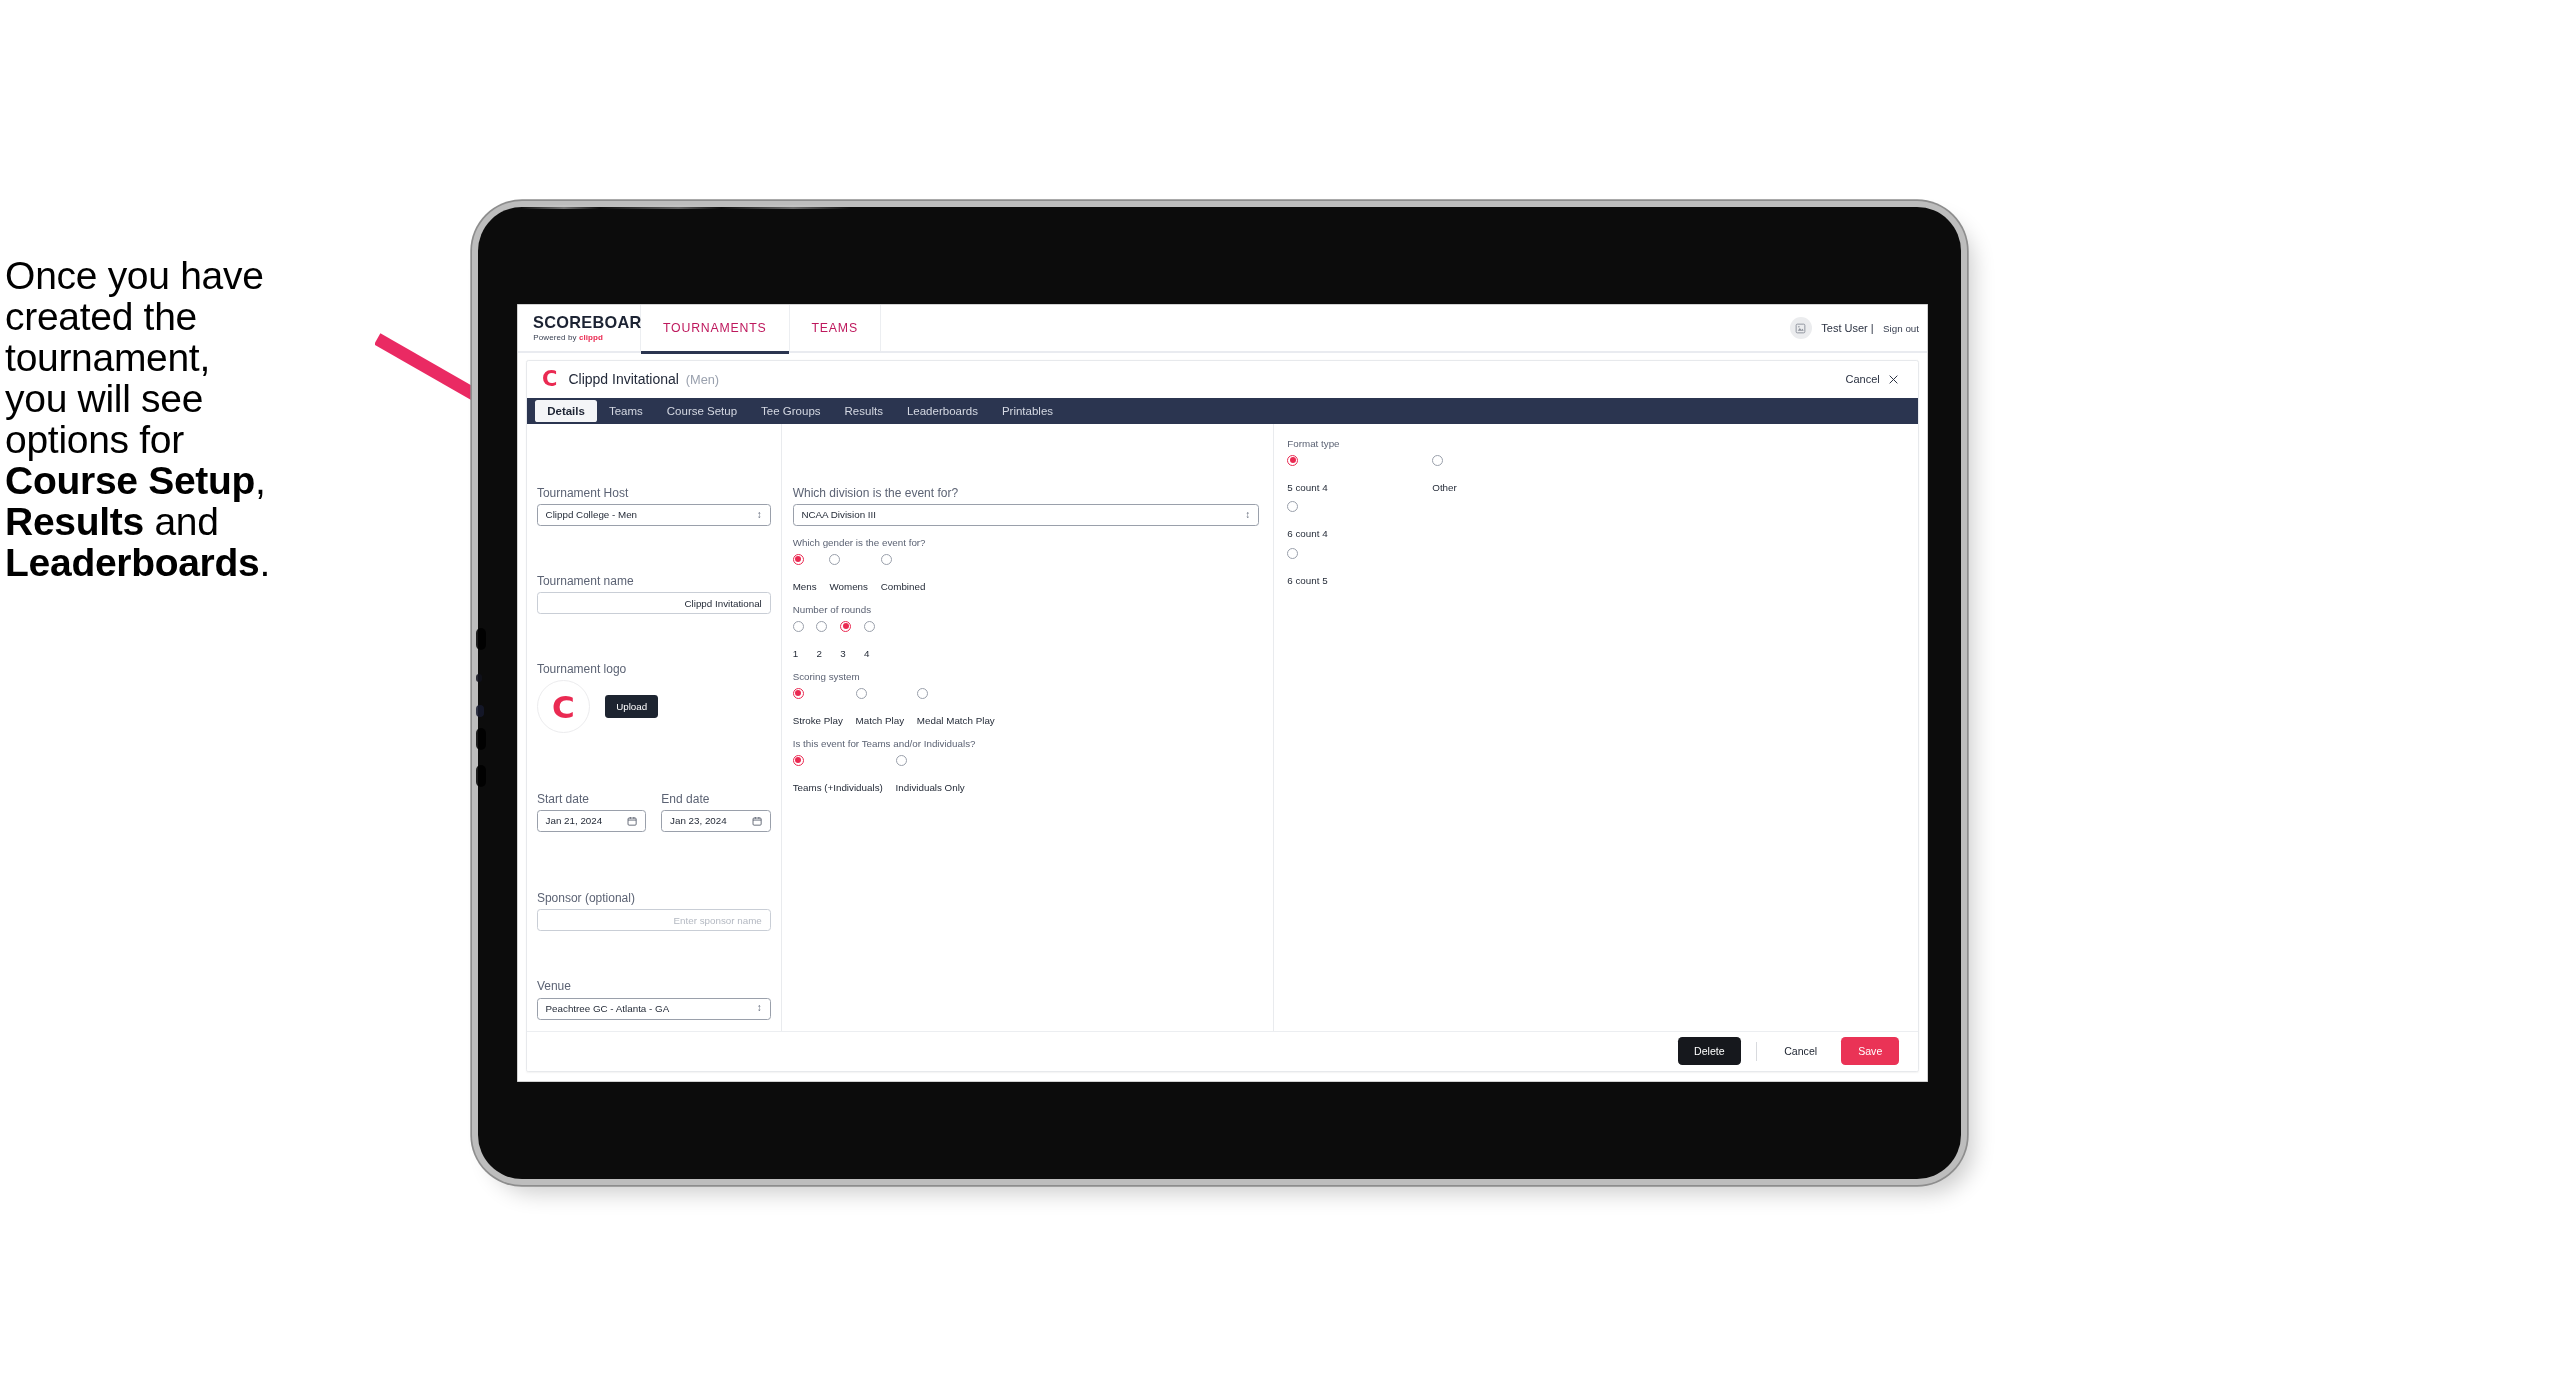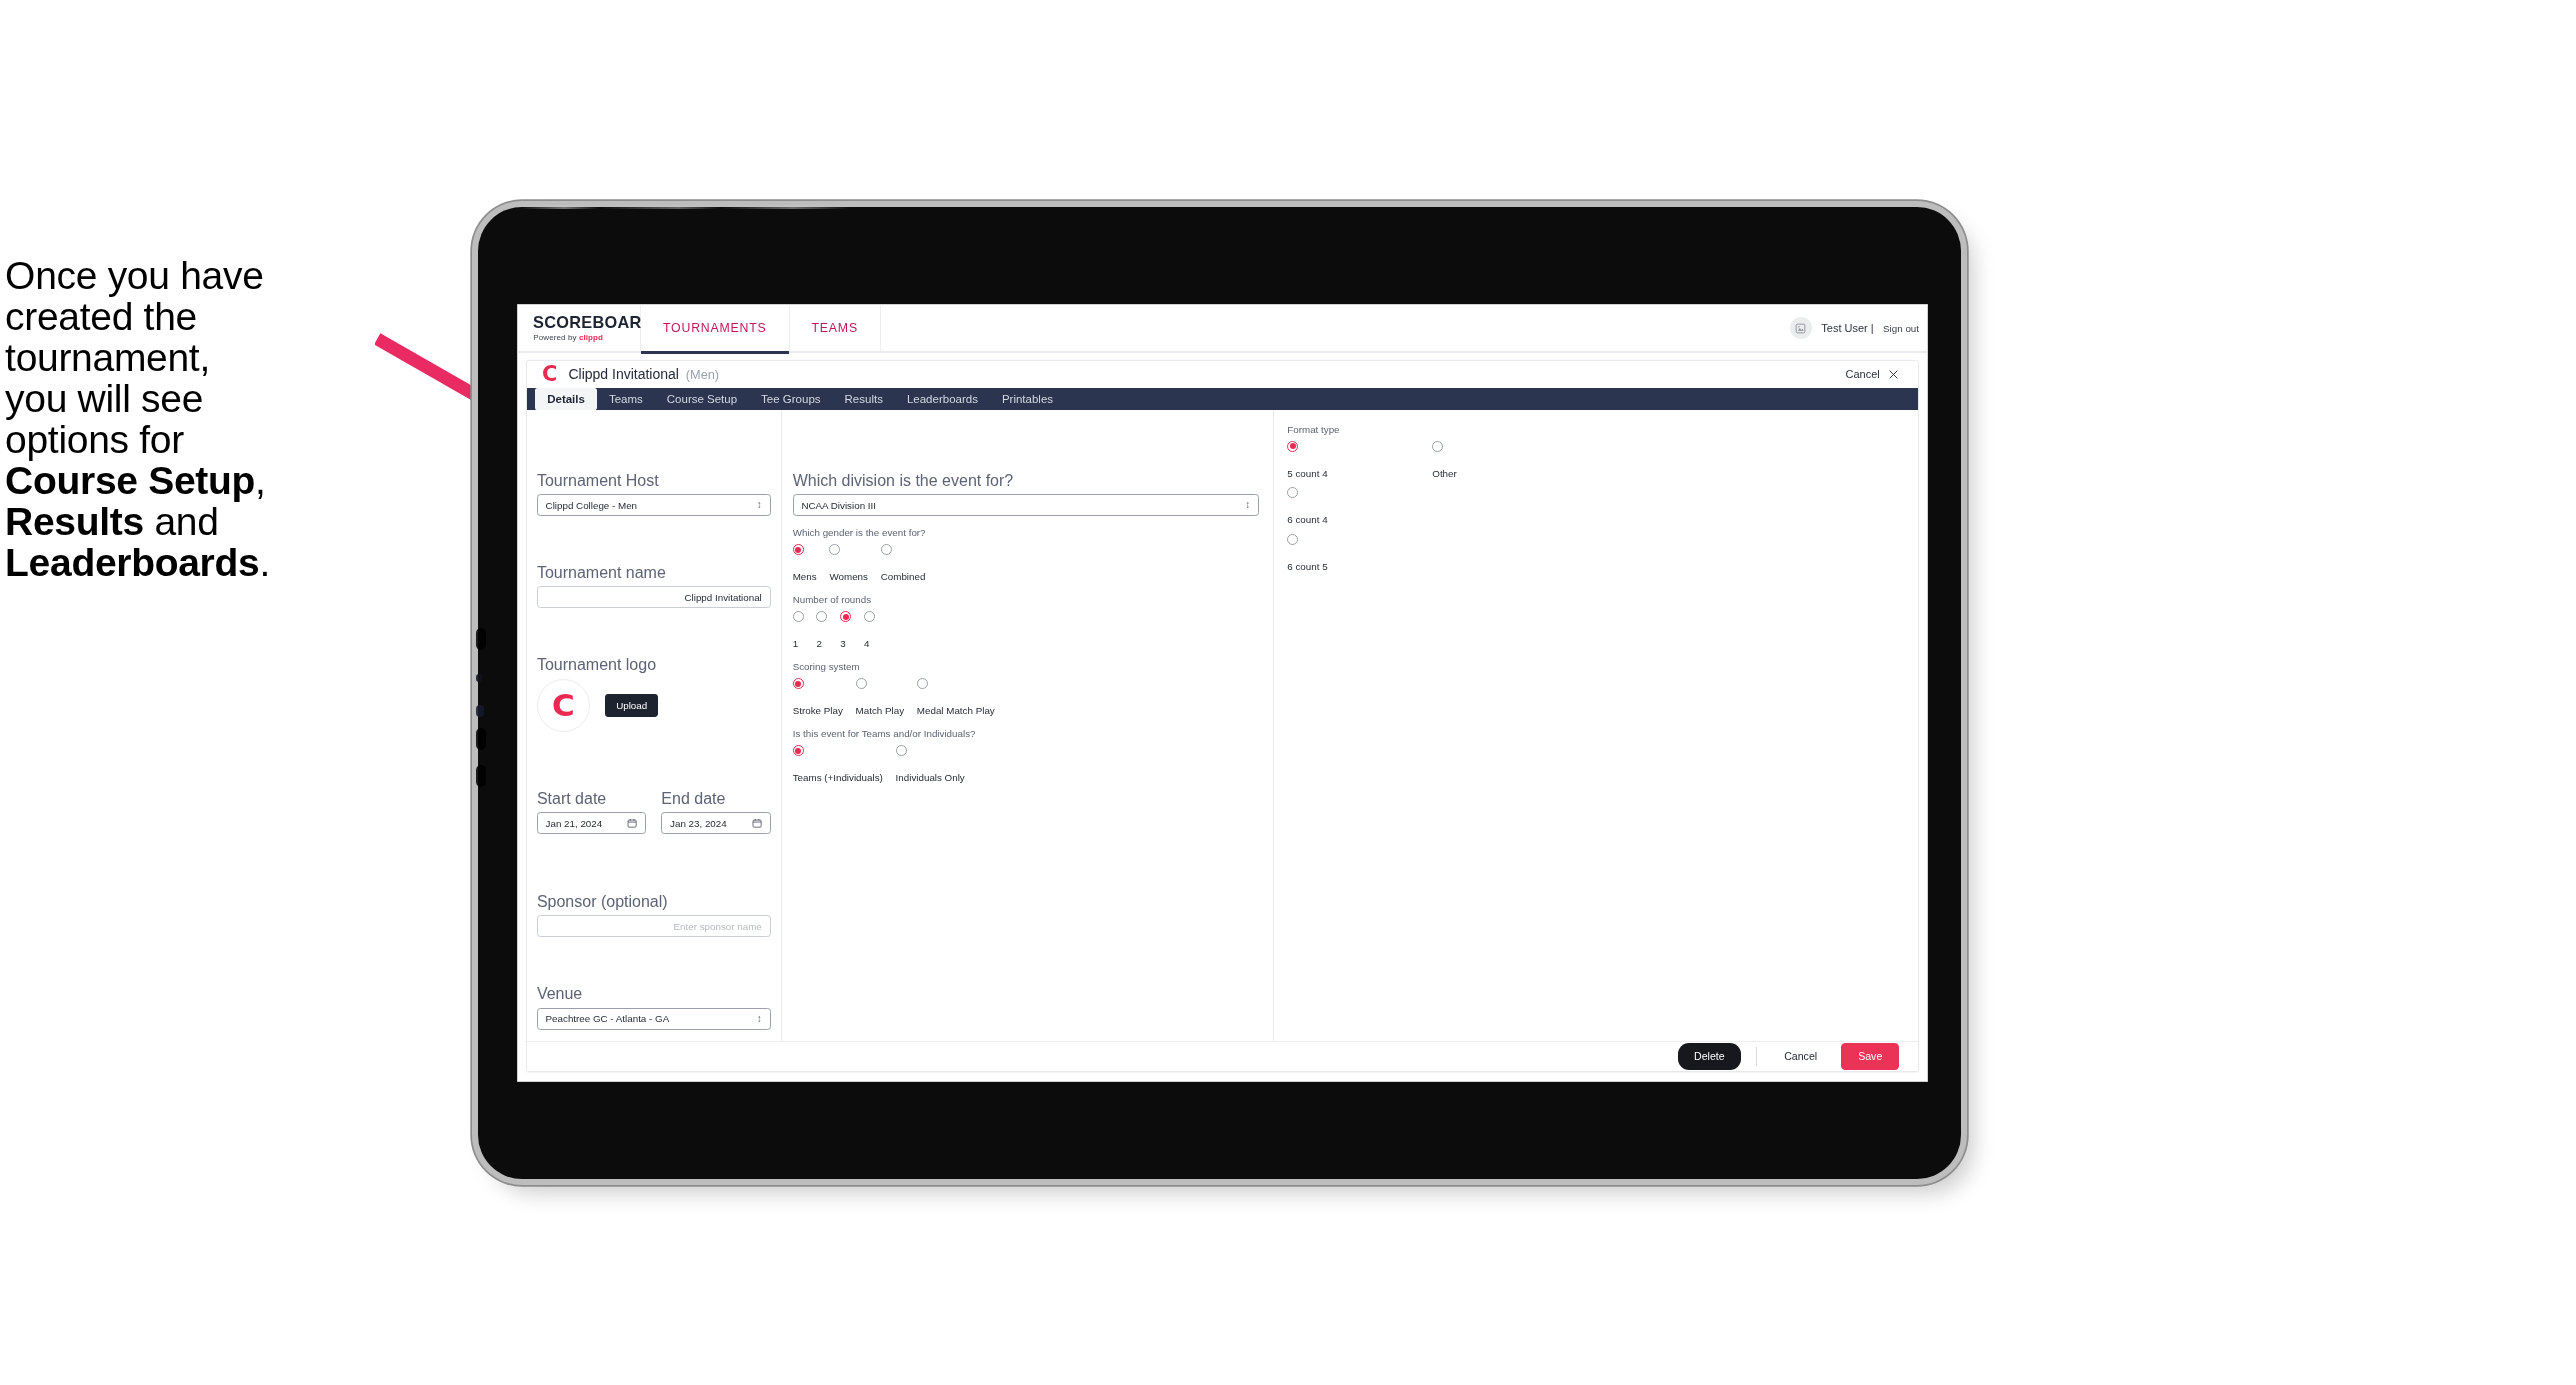--- a/index.html
+++ b/index.html
@@ -127,21 +127,21 @@
   }
   .tab.active { background:#f4f5f7; color:#1d2433; font-weight:600; }
 
   
   .formbody { flex:1; display:flex; background:#fff; }
   .col { padding: 13.6px 0 0 0; }
   .col1 { width: 255px; padding-left:10.2px; padding-right:10.2px; border-right:0.9px solid #e9ebee; }
   .col2 { width: 492px; padding-left:11px; padding-right:13.6px; border-right:0.9px solid #e9ebee; }
   .col3 { flex:1; padding-left:13.6px; padding-right:13.6px; }
 
-  .flabel { font-size:16px; color:#5c6374; margin-bottom:4.3px;margin-top:48px; }
+  .flabel { font-size:12px; color:#5c6374; margin-bottom:4.3px;margin-top:48px; }
   .finput {
     height:22px; border:0.9px solid #9aa0ab; border-radius:3.4px; background:#fff;
     display:flex; align-items:center; padding:0 7.7px;
     font-size:9.8px; color:#1f2633;justify-content:flex-end;
   }
   .finput.plain { border-color:#c9ced6; }
   .finput .ph { color:#b4b9c2; }
   .finput .spin { margin-left:auto; color:#6a7180; font-size:10.2px; line-height:1; }
   .finput .cal { margin-left:auto; color:#4a5160; display:flex; }
   .fgroup { margin-bottom:11px; }
@@ -177,21 +177,21 @@
   .col3grid .c3b { flex:1; }
   .vstack .radiorow { margin-bottom:8.5px; }
 
   
   .footerbar {
     height:48px; border-top:0.9px solid #eceef1; background:#fff;
     display:flex; align-items:center; justify-content:flex-end;
     gap:0; padding-right:19px;
   }
   .btn { font-size:10.6px; border-radius:4.3px; cursor:pointer; }
-  .btn.dark { background:#16181d; color:#fff; padding:7.7px 16px;border-radius:11px; }
+  .btn.dark { background:#16181d; color:#fff; padding:7.7px 16px; }
   .vsep { width:0.9px; height:19px; background:#d8dade; margin:0 15.3px; }
   .btn.ghost { color:#222834; padding:7.7px 12px; }
   .btn.primary { background:#ea3356; color:#fff; padding:7.7px 17px; margin-left:12px; }
 </style>
 </head>
 <body>
 
 <div id="stage">
 
   <div id="annotation">

